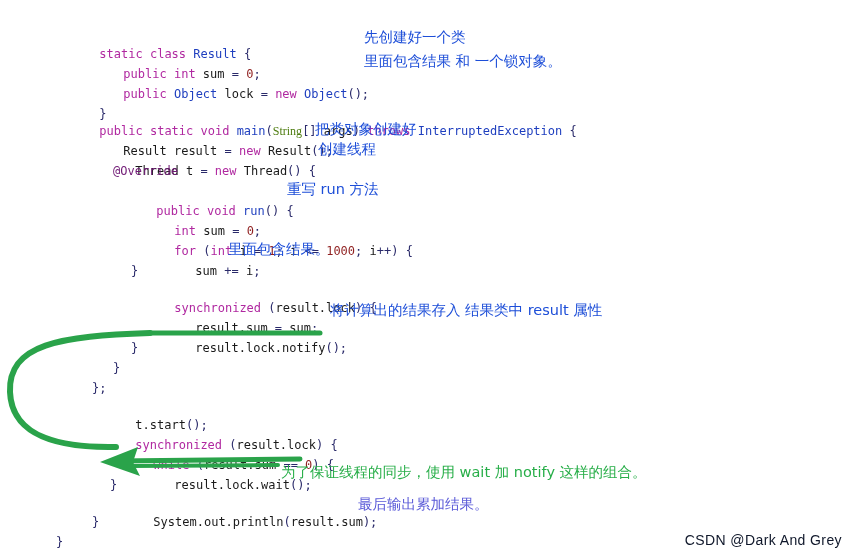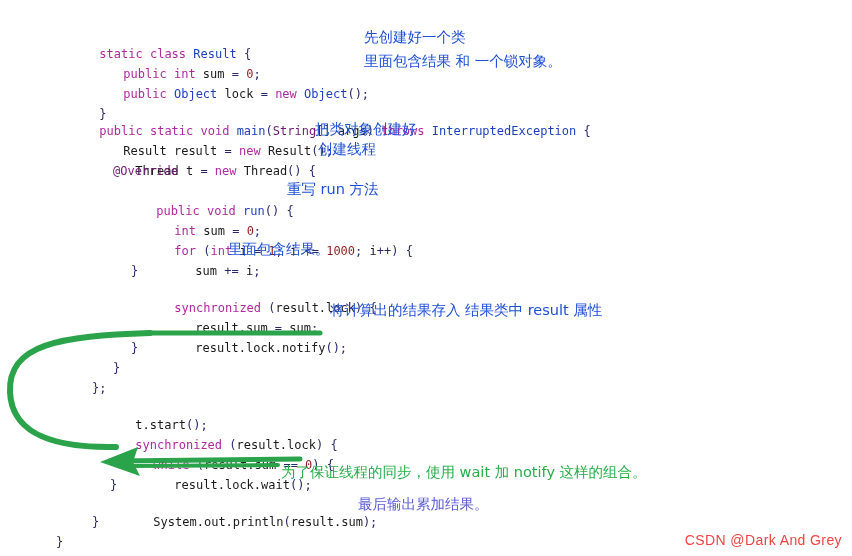--- a/index.html
+++ b/index.html
@@ -38,21 +38,21 @@
     left: 0;
     white-space: pre;
     font-family: "DejaVu Sans Mono", "Liberation Mono", monospace;
     font-size: 12px;
     letter-spacing: 0px;
   }
 
   
   .kw   { color: #b028a0; }           
   .typ  { color: #1f3fbf; }           
-  .tealt{ color: #701a75; }           
+  .tealt{ color: #4d7c0f; font-family: Liberation Serif, serif; }           
   .id   { color: #1a1a1a; }           
   .num  { color: #8f1f1f; }           
   .punc { color: #2a2a6a; }           
   .ann  { color: #701a75; }           
 
   
   .note {
     position: absolute;
     white-space: pre;
     font-family: "DejaVu Sans", "Liberation Sans", sans-serif;
@@ -63,21 +63,21 @@
 
   .note-cjk {
     font-size: 14.5px;
   }
 
   
   .watermark {
     position: absolute;
     right: 10px;
     bottom: 8px;
-    color: #ef4444;
+    color: #0f172a;
     font-size: 14px;
     font-family: "Liberation Sans", sans-serif;
     letter-spacing: .4px;
   }
 
   svg.overlay {
     position: absolute;
     left: 0; top: 0;
     width: 852px;
     height: 556px;

